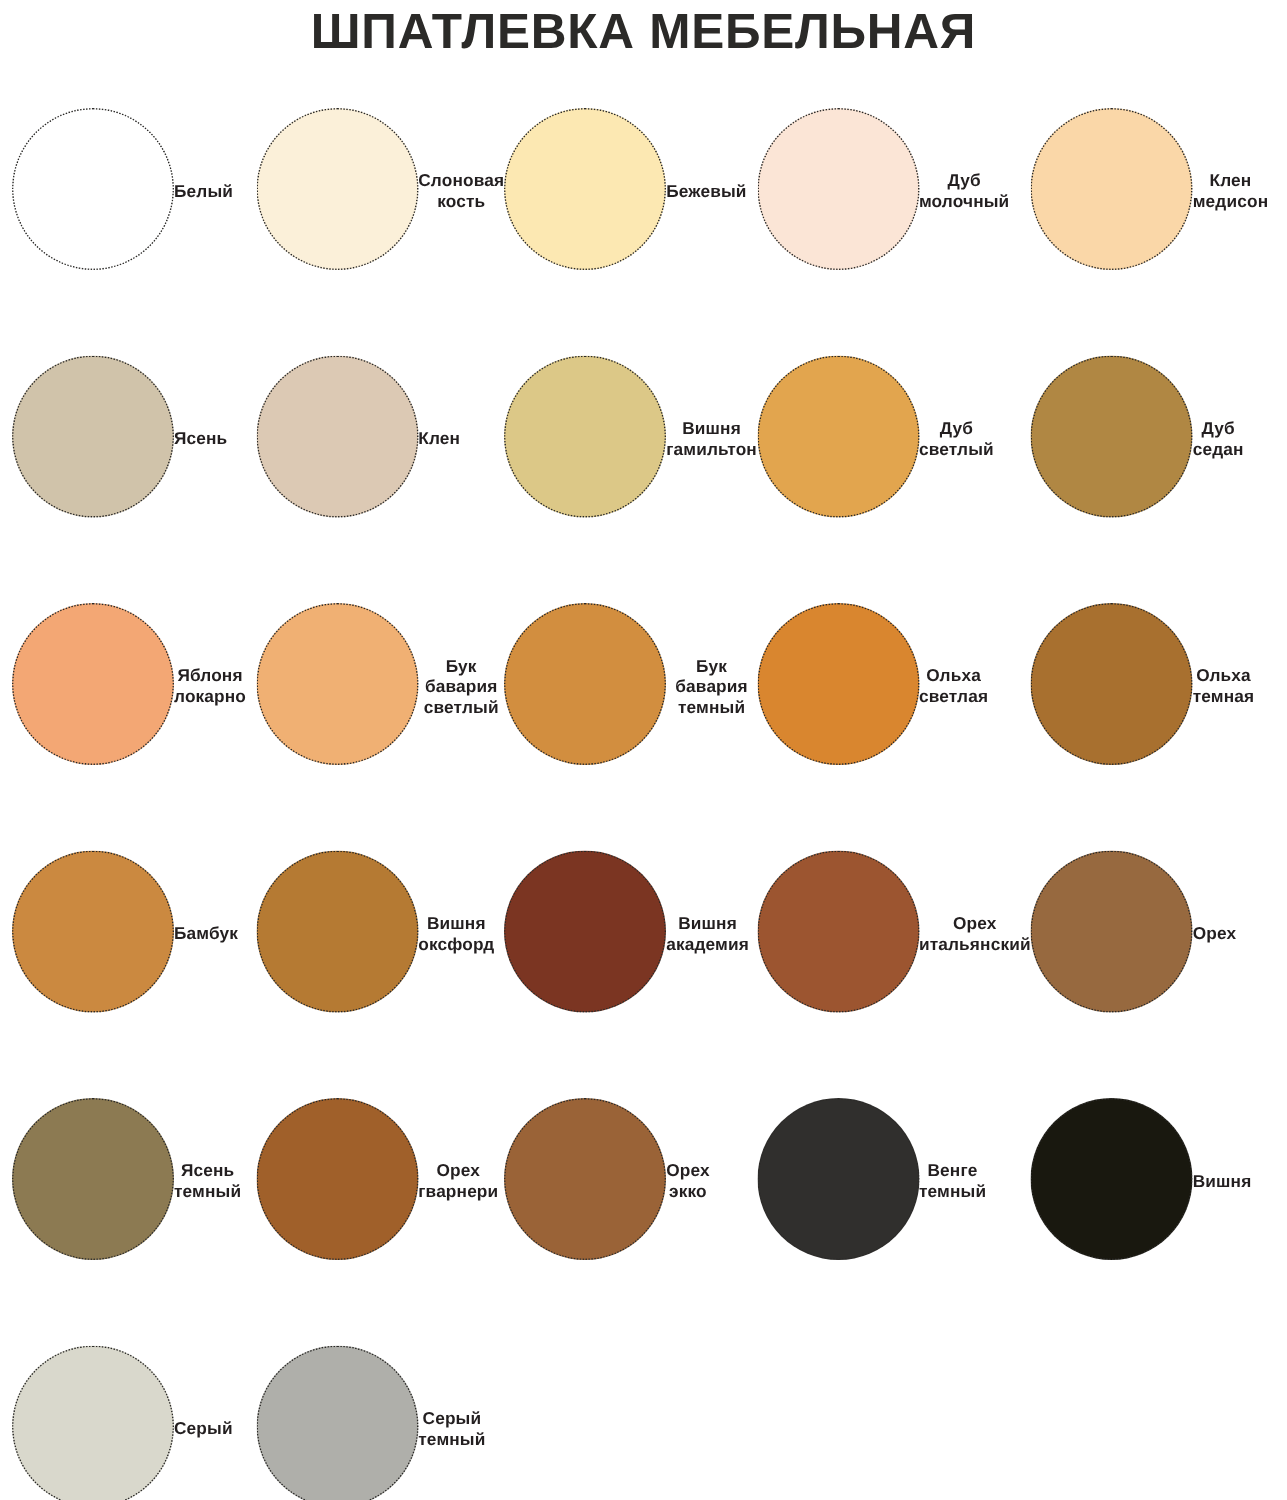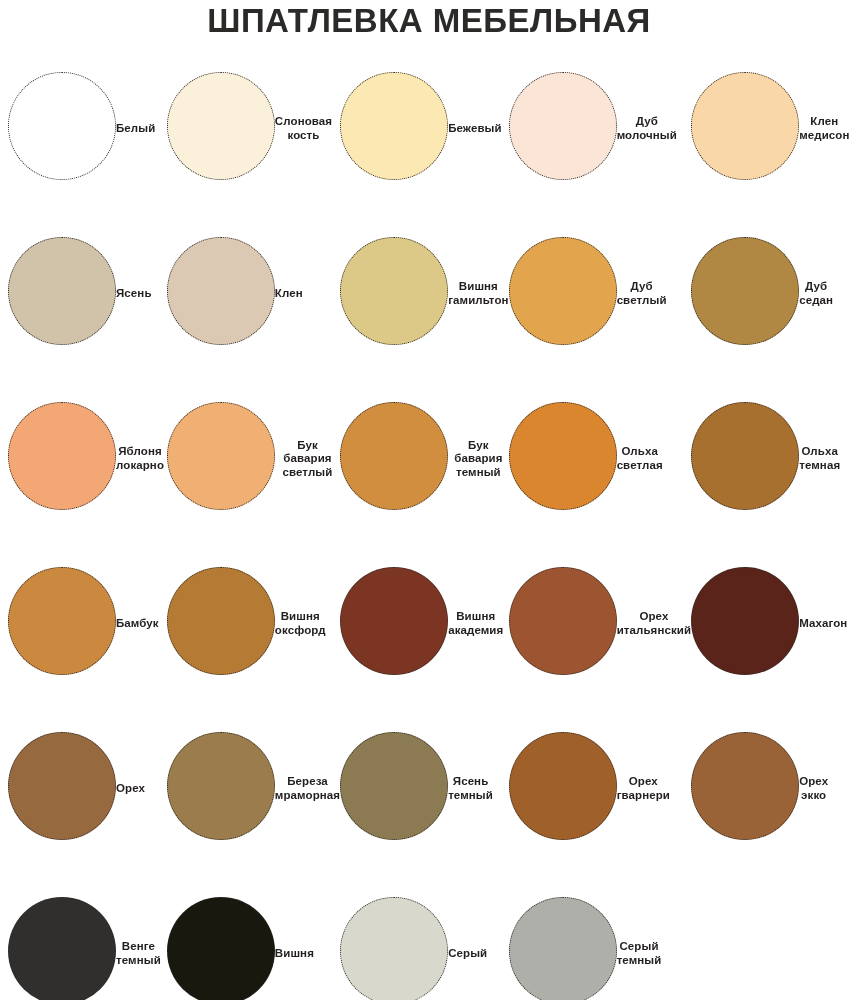--- a/index.html
+++ b/index.html
@@ -166,31 +166,22 @@
         <div class="swatch-disc" style="background: rgb(123, 53, 34); border-color: rgb(43, 42, 40);"></div>
         <div class="swatch-label">Вишня
 академия</div>
       </div>
       <div class="swatch-cell">
         <div class="swatch-disc" style="background: rgb(156, 85, 48); border-color: rgb(43, 42, 40);"></div>
         <div class="swatch-label">Орех
 итальянский</div>
       </div>
       <div class="swatch-cell">
-        <div class="swatch-disc" style="background: rgb(90, 36, 27); border-color: rgb(43, 42, 40);"></div>
-        <div class="swatch-label">Махагон</div>
-      </div>
-      <div class="swatch-cell">
         <div class="swatch-disc" style="background: rgb(151, 105, 63); border-color: rgb(43, 42, 40);"></div>
         <div class="swatch-label">Орех</div>
-      </div>
-      <div class="swatch-cell">
-        <div class="swatch-disc" style="background: rgb(155, 124, 76); border-color: rgb(43, 42, 40);"></div>
-        <div class="swatch-label">Береза
-мраморная</div>
       </div>
       <div class="swatch-cell">
         <div class="swatch-disc" style="background: rgb(140, 122, 82); border-color: rgb(43, 42, 40);"></div>
         <div class="swatch-label">Ясень
 темный</div>
       </div>
       <div class="swatch-cell">
         <div class="swatch-disc" style="background: rgb(160, 96, 42); border-color: rgb(43, 42, 40);"></div>
         <div class="swatch-label">Орех
 гварнери</div>

